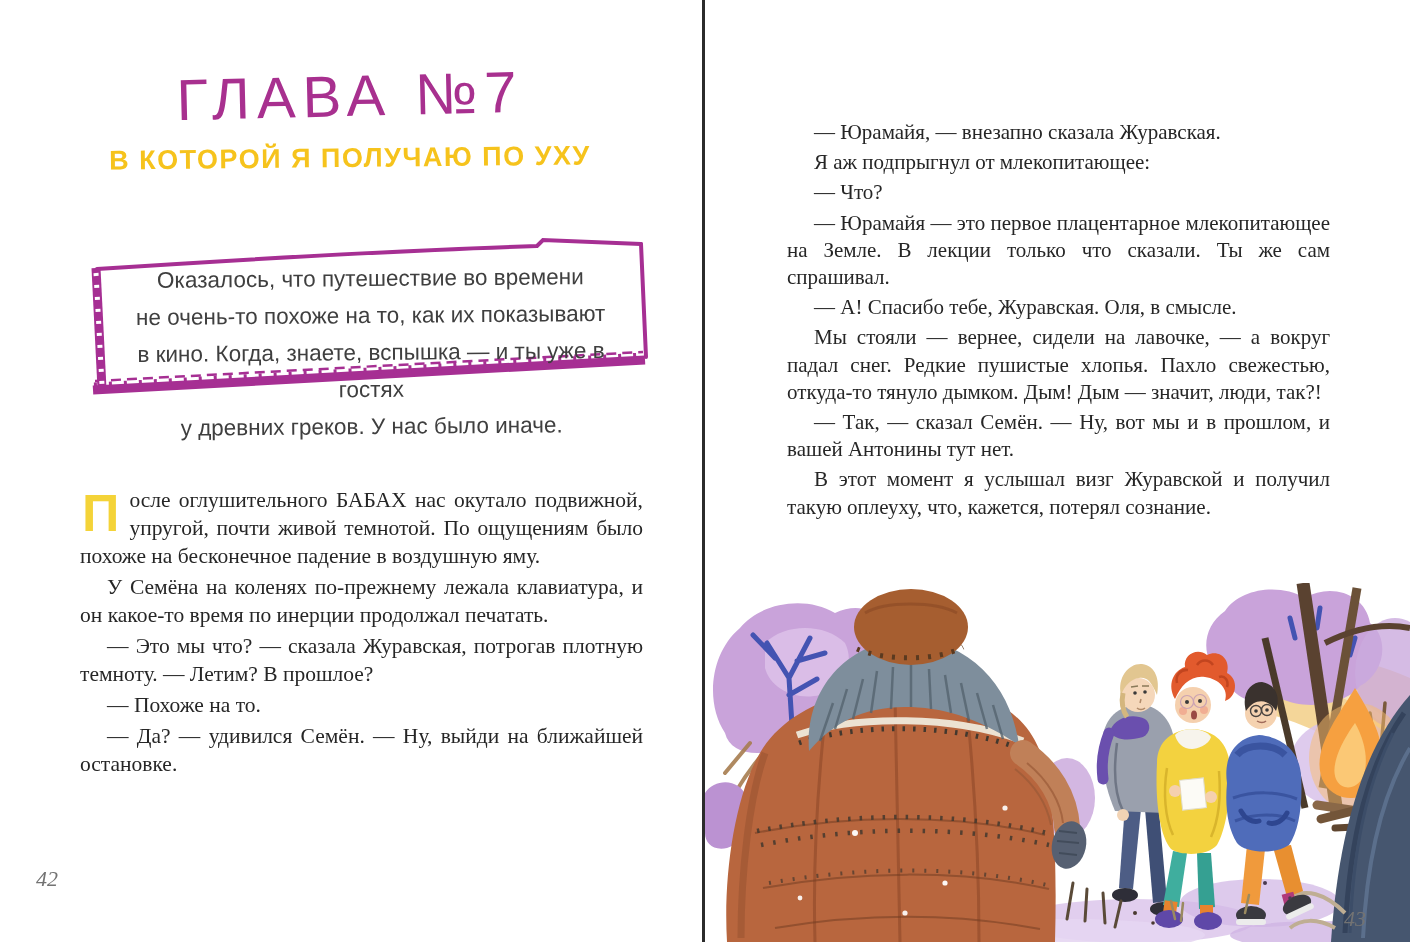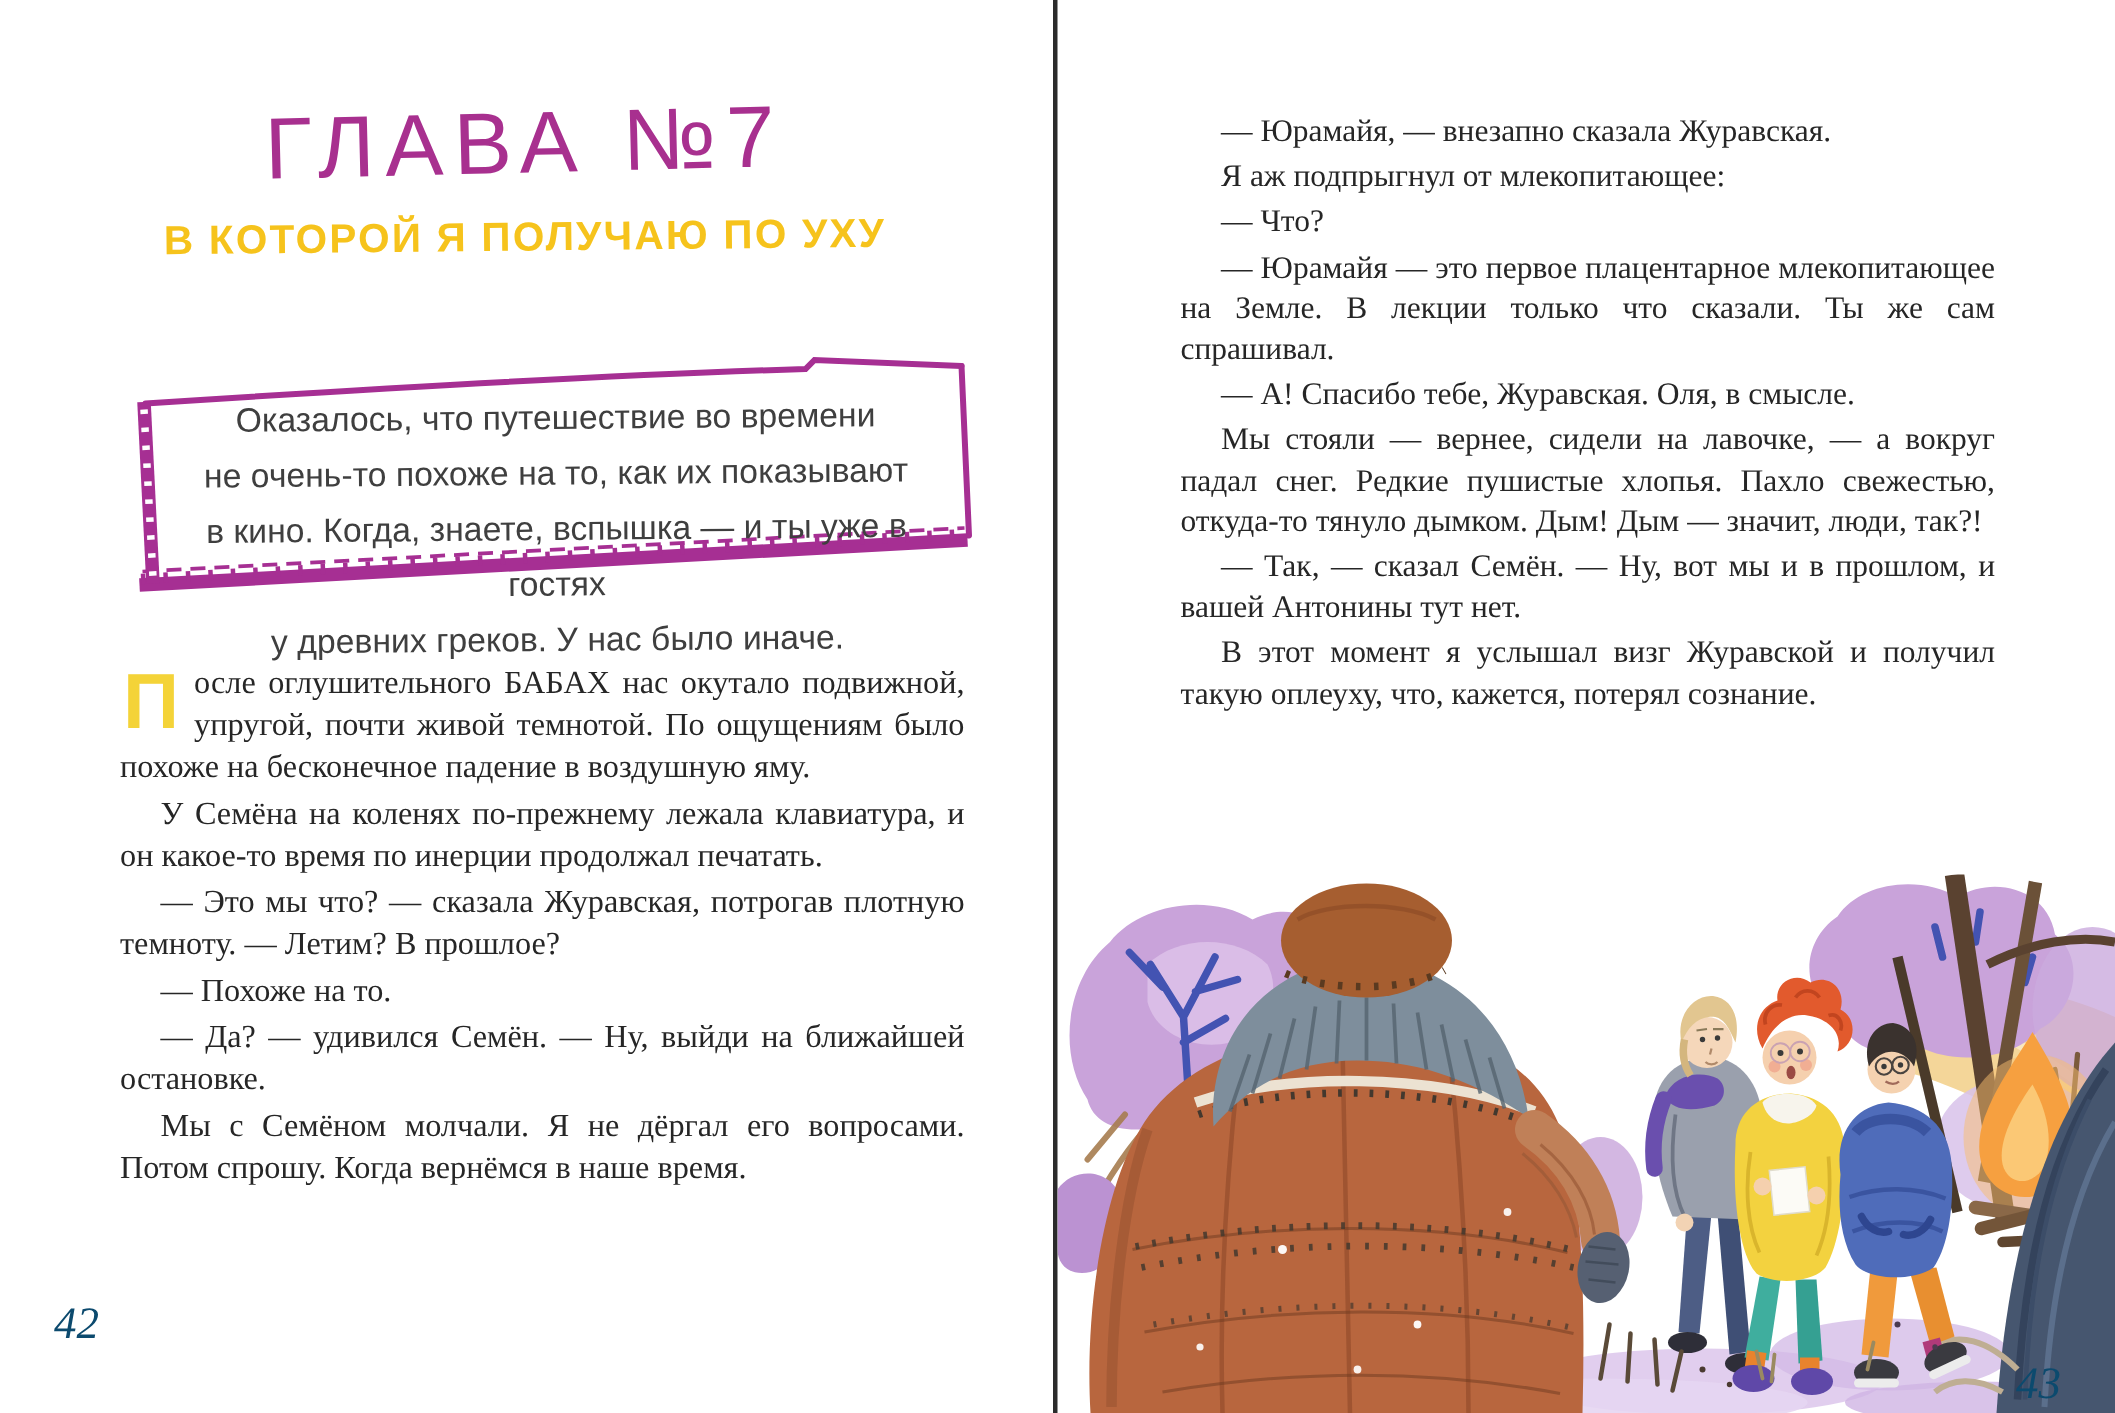--- a/index.html
+++ b/index.html
@@ -43,39 +43,40 @@
     text-align:center;
     font-family:"Liberation Sans", sans-serif;
     font-size:22.5px; line-height:37px;
     color:#3f3f3f;
     transform:rotate(-0.5deg);
   }
   .body-text {
     position:absolute;
     text-align:justify;
     color:#262626;
+    margin-top:45px;
   }
   .body-left  { left:80px;  top:441px; width:563px; font-size:21.5px; line-height:28px; }
   .body-right { left:787px; top:74px;  width:543px; font-size:21px;   line-height:27.2px; }
   .body-text p { margin:0 0 3px 0; text-indent:27px; }
   .body-text p.no-indent { text-indent:0; }
   .dropcap {
     float:left;
     font-family:"Liberation Sans", sans-serif;
     font-weight:700;
     font-size:52px; line-height:46px;
     color:#f4d338;
     margin:4px 10px 0 2px;
   }
   .pagenum {
     position:absolute;
     font-family:"Liberation Serif", serif;
     font-style:italic;
-    font-size:30px;
-    color:#0c4a6e;
+    font-size:22px;
+    color:#737373;
     z-index:6;
   }
   .pagenum-left  { left:36px;  top:866px; }
   .pagenum-right { left:1344px; top:870px;margin-top:36px; }
   
   .illustration {
     position:absolute; left:705px; top:583px;
     width:705px; height:359px;
     z-index:2;
   }
@@ -107,21 +108,20 @@
       <div>у древних греков. У нас было иначе.</div>
     </div>
   </div>
 
   <div class="body-text body-left">
     <p class="no-indent"><span class="dropcap">П</span><span>осле оглушительного БАБАХ нас окутало подвижной, упругой, почти живой темнотой. По ощущениям было похоже на бесконечное падение в воздушную яму.</span></p>
     <p>У Семёна на коленях по-прежнему лежала клавиатура, и он какое-то время по инерции продолжал печатать.</p>
     <p>— Это мы что? — сказала Журавская, потрогав плотную темноту. — Летим? В прошлое?</p>
     <p>— Похоже на то.</p>
     <p>— Да? — удивился Семён. — Ну, выйди на ближайшей остановке.</p>
-    <p>Мы с Семёном молчали. Я не дёргал его вопросами. Потом спрошу. Когда вернёмся в наше время.</p>
   </div>
 
   <div class="pagenum pagenum-left">42</div>
 </section>
 
 <section>
 
   <div class="body-text body-right">
     <p>— Юрамайя, — внезапно сказала Журавская.</p>
     <p>Я аж подпрыгнул от млекопитающее:</p>

